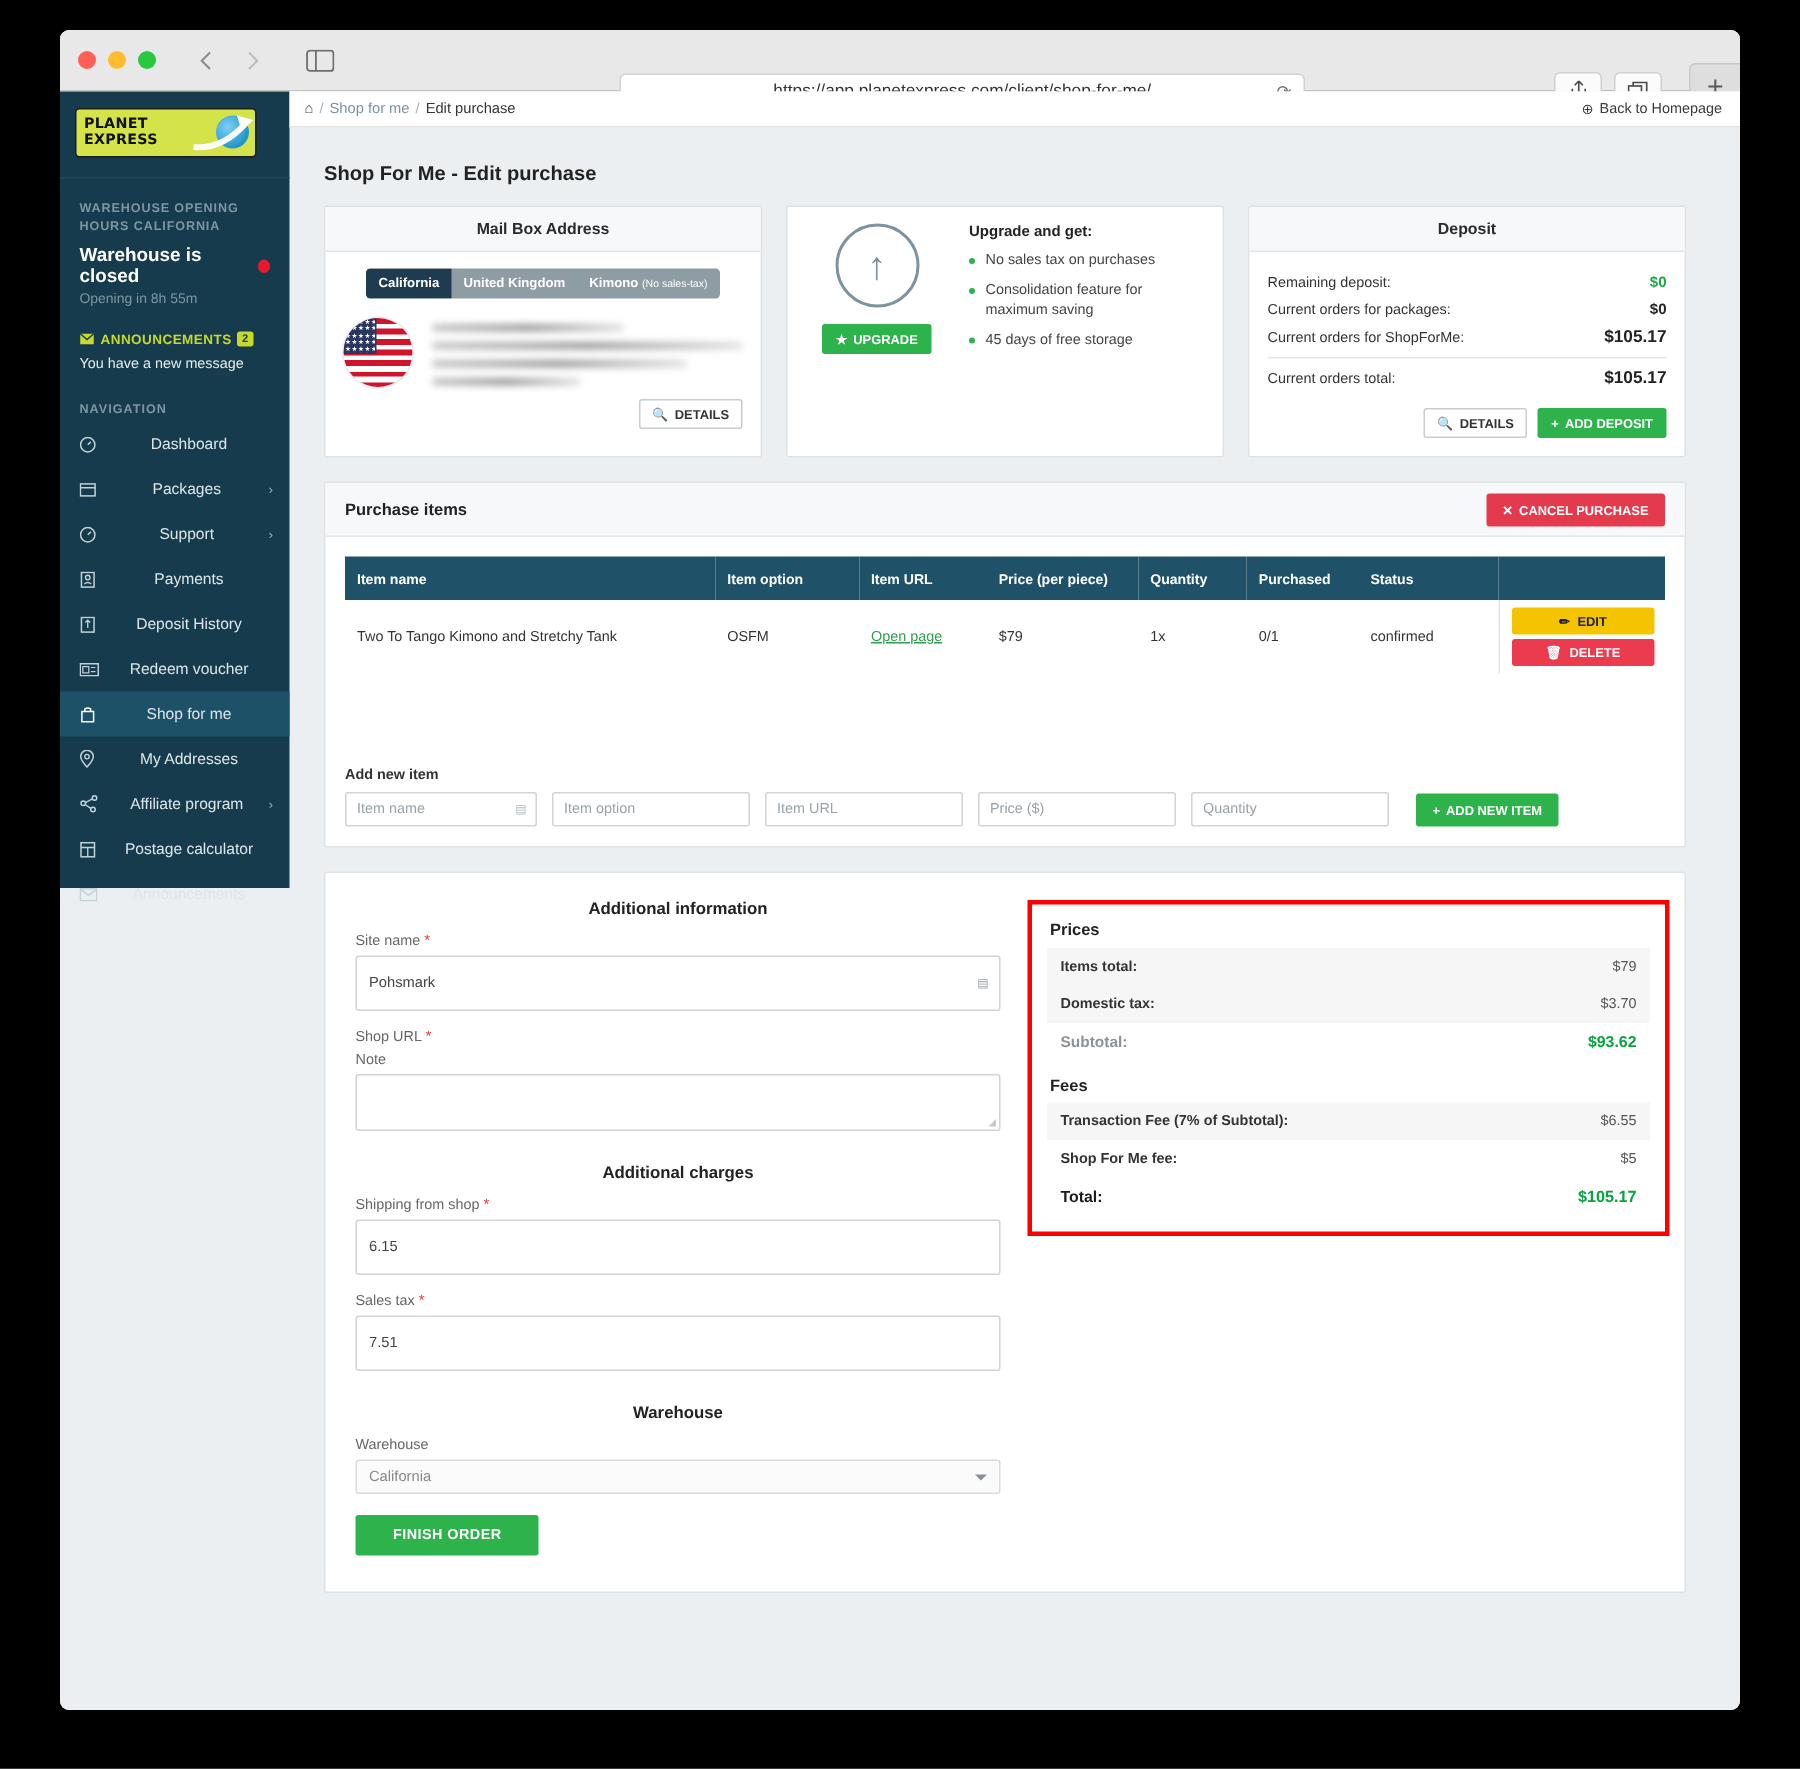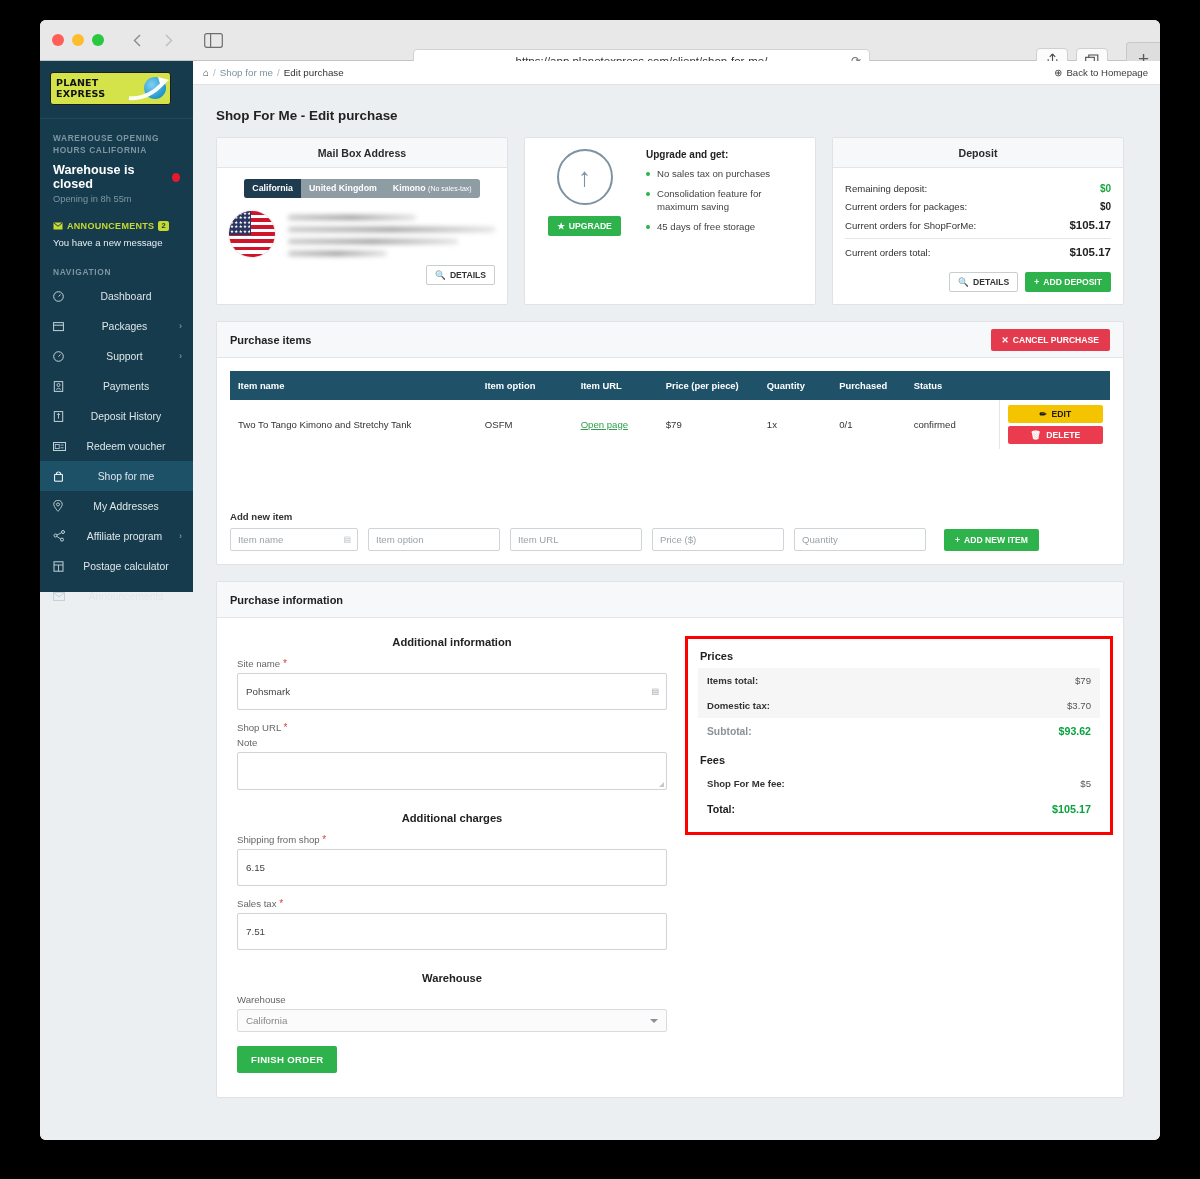--- a/index.html
+++ b/index.html
@@ -384,21 +384,21 @@
     margin-bottom: 14px; position: relative;
   }
   .select .caret {
     position: absolute; right: 8px; top: 50%; transform: translateY(-50%);
     width: 0; height: 0;
     border-left: 4px solid transparent; border-right: 4px solid transparent;
     border-top: 4px solid #8a9097;
   }
   .finish-btn {
     background: #2eb24c; color: #fff; font-size: 9.6px; font-weight: bold;
-    padding: 8px 14px; border-radius: 2px; display: inline-block;
+    padding: 8px 25px; border-radius: 2px; display: inline-block;
     letter-spacing: .3px;
   }
   .sec-gap { margin-top: 22px; }
 
   
   #prices-box {
     border: 3px solid #ff0000;
     background: #ffffff;
     padding: 10px 10px 10px 10px;
   }
@@ -814,23 +814,20 @@
                 </div>
               <div class="btn btn-green addnew-btn">
                 <span>+</span>
                 <span>ADD NEW ITEM</span>
               </div>
             </div>
           </div>
         </div>
 
         <div class="panel">
-          <div class="panel-head">
-            <span class="panel-title">Purchase information</span>
-          </div>
           <div id="pi-body">
 
             <div class="pi-left">
               <div class="sec-title">Additional information</div>
 
               <div class="fld-label">
                 <span>Site name</span>
                 <span class="req">*</span>
               </div>
               <div class="field">
@@ -888,20 +885,24 @@
                   <span class="lbl">Domestic tax:</span>
                   <span class="val">$3.70</span>
                 </div>
                 <div class="prc-row subtotal">
                   <span class="lbl">Subtotal:</span>
                   <span class="val">$93.62</span>
                 </div>
 
                 <div class="fees-head">Fees</div>
 
+                <div class="prc-row alt">
+                  <span class="lbl">Transaction Fee (7% of Subtotal):</span>
+                  <span class="val">$6.55</span>
+                </div>
                 <div class="prc-row">
                   <span class="lbl">Shop For Me fee:</span>
                   <span class="val">$5</span>
                 </div>
                 <div class="prc-row total">
                   <span class="lbl">Total:</span>
                   <span class="val">$105.17</span>
                 </div>
               </div>
             </div>

